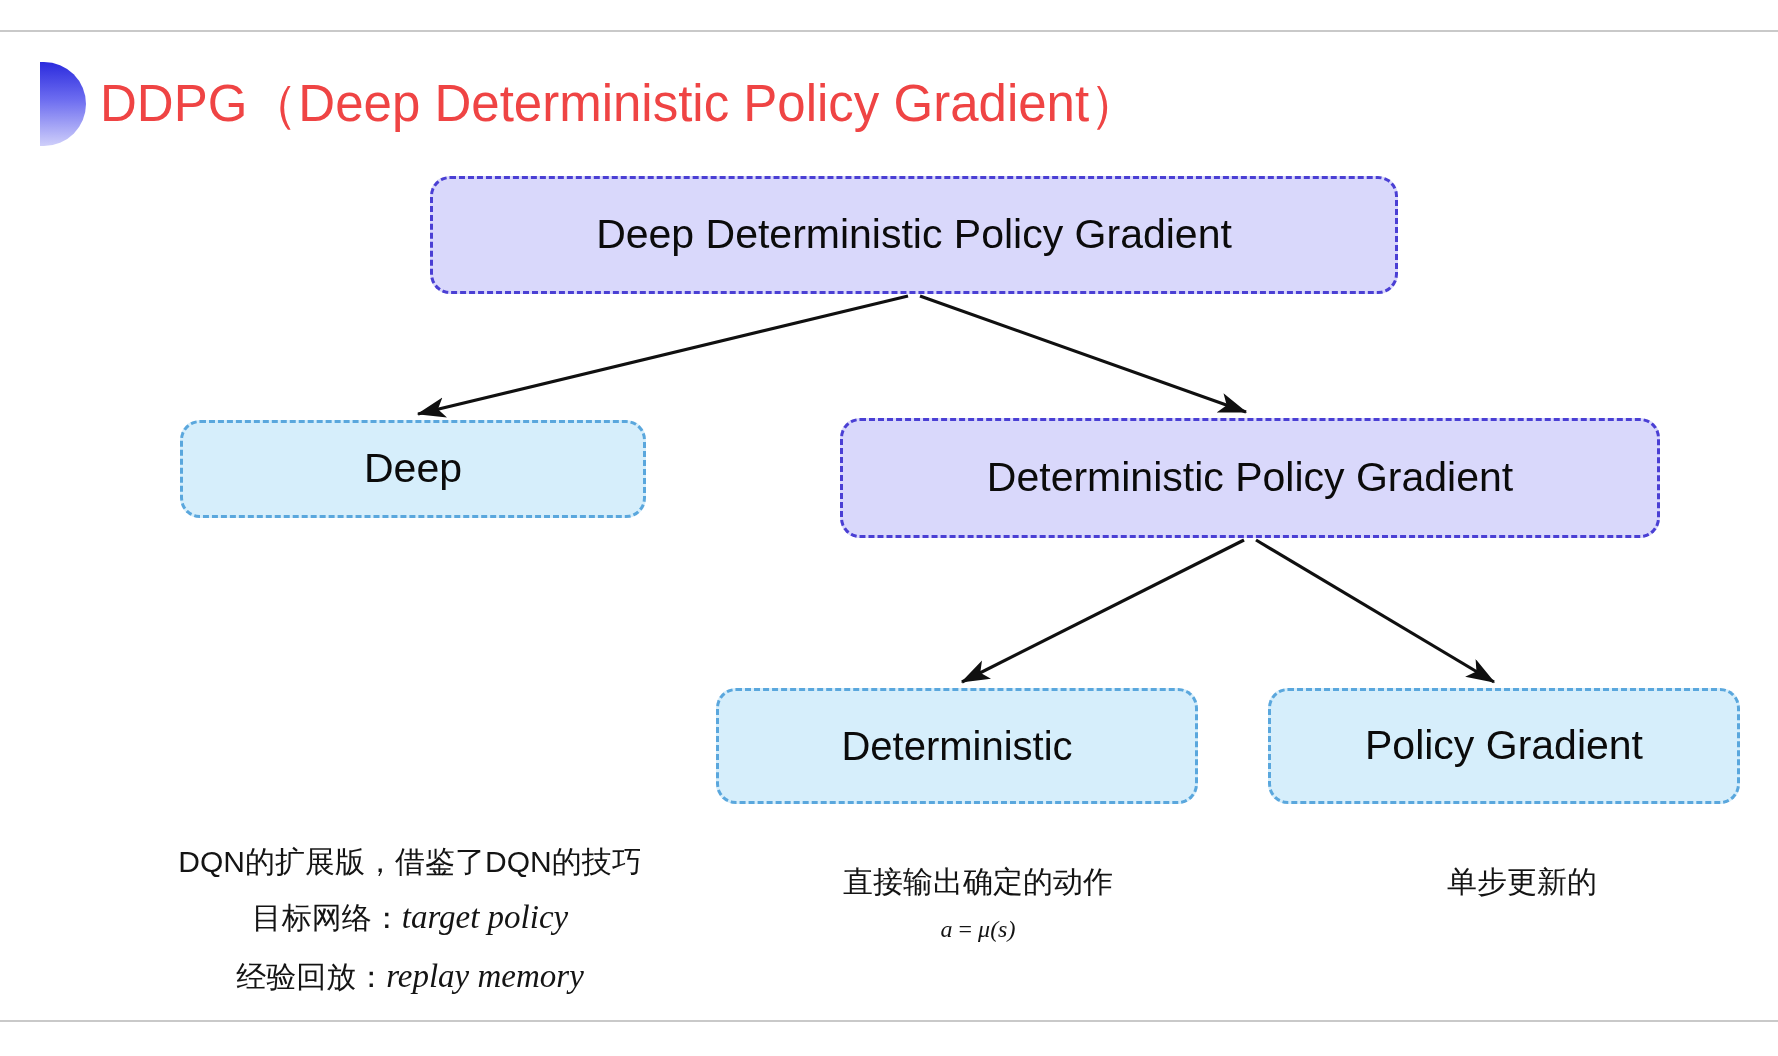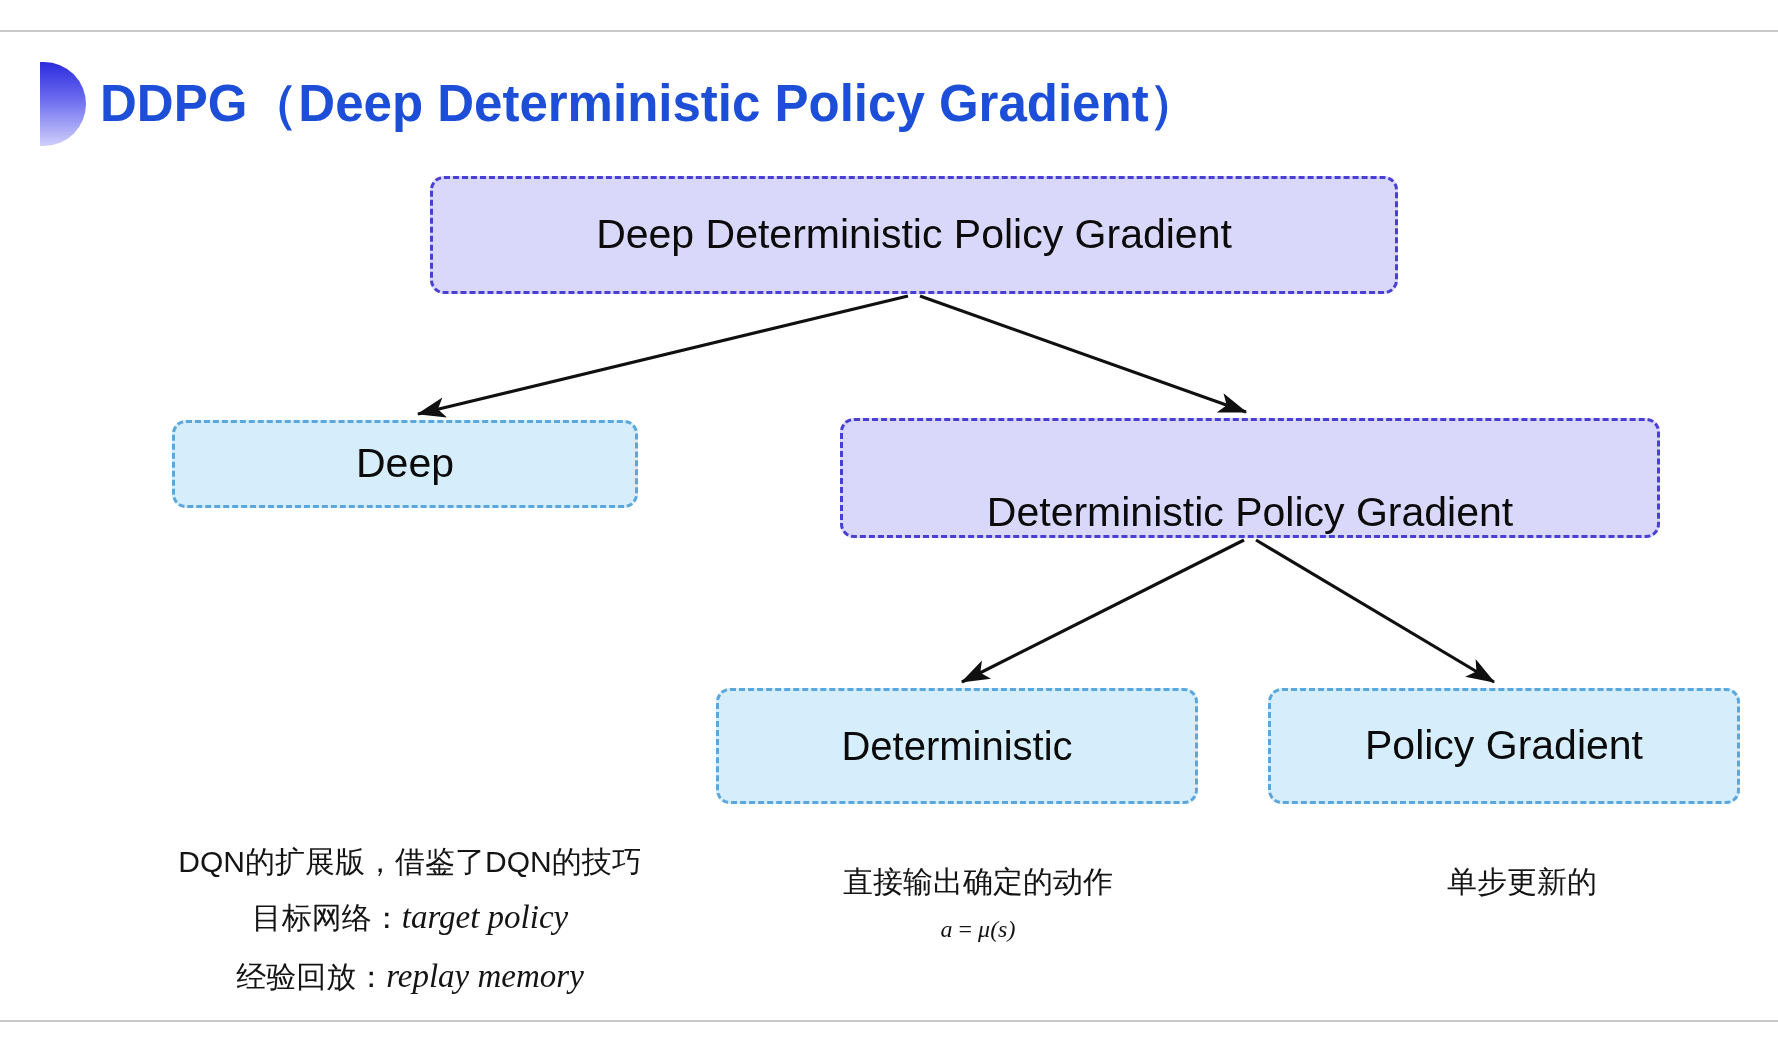--- a/index.html
+++ b/index.html
@@ -39,31 +39,31 @@
   #title-bullet {
     width: 46px;
     height: 84px;
     margin-right: 14px;
     border-radius: 0 46px 46px 0;
     background: linear-gradient(180deg, #2b2bdd 0%, #6d6df0 45%, #cfcffa 100%);
     flex: none;
   }
   #title-text {
     font-size: 51px;
-    color: #1d4ed8;
+    color: #ef4444;
     white-space: nowrap;
     letter-spacing: 0px;
-    font-weight: 700;
+    font-weight: 400;
   }
 
   
   .node {
     position: absolute;
     box-sizing: border-box;
-    border-radius: 14px;
+    border-radius: 20px;
     display: flex;
     align-items: center;
     justify-content: center;
     text-align: center;
     color: #0b0b0b;
     line-height: 1.1;
   }
   .node.purple {
     background: #d9d8fb;
     border: 3px dashed #4a3fd4;
@@ -71,24 +71,24 @@
   .node.cyan {
     background: #d6eefb;
     border: 3px dashed #5aa7dd;
   }
   .node-label { pointer-events: none; }
 
   
   #node-root      { left: 430px; top: 176px; width: 968px; height: 118px; }
   #node-root .node-label { font-size: 41px; }
 
-  #node-deep      { left: 172px; top: 420px; width: 466px; height: 88px; text-align: right; }
+  #node-deep      { left: 180px; top: 420px; width: 466px; height: 98px; text-align: right; }
   #node-deep .node-label { font-size: 41px; }
 
-  #node-dpg       { left: 840px; top: 418px; width: 820px; height: 120px; align-items: flex-end; }
+  #node-dpg       { left: 840px; top: 418px; width: 820px; height: 120px; }
   #node-dpg .node-label { font-size: 41px; }
 
   #node-det       { left: 716px; top: 688px; width: 482px; height: 116px; }
   #node-det .node-label { font-size: 40px; }
 
   #node-pg        { left: 1268px; top: 688px; width: 472px; height: 116px; }
   #node-pg .node-label { font-size: 41px; }
 
   
   #arrows {

